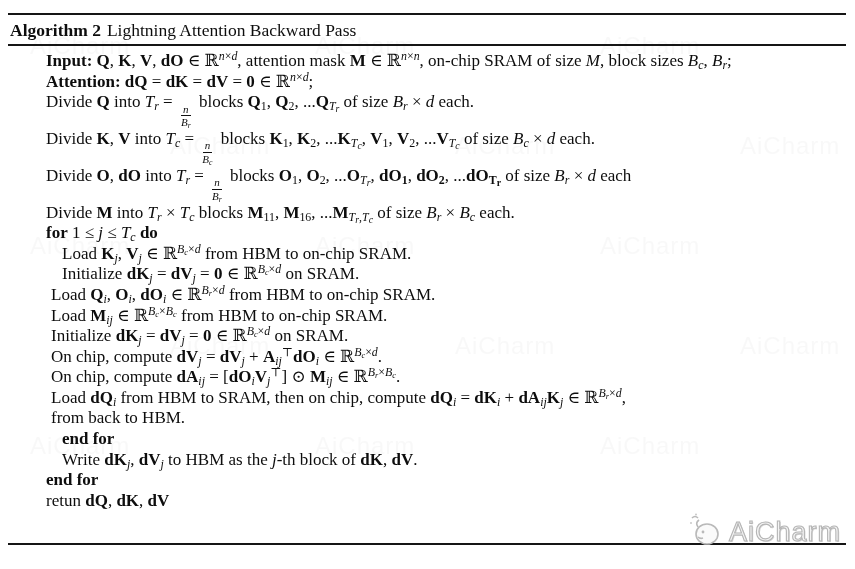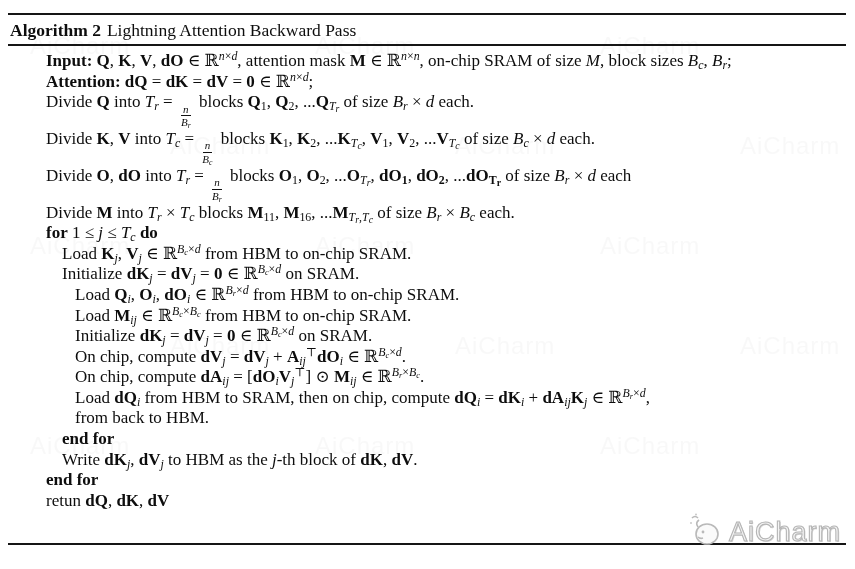--- a/index.html
+++ b/index.html
@@ -8,21 +8,21 @@
   .rule{position:absolute;left:8px;right:9px;background:#151515;}
   #rule-top{top:13px;height:2.4px;}
   #rule-mid{top:44px;height:1.6px;}
   #rule-bottom{top:543px;height:2.2px;}
   #algo-title{position:absolute;left:10px;top:19px;font-size:17.5px;line-height:22px;white-space:nowrap;}
   #algo-title .tb{font-weight:bold;margin-right:6px;}
   #algo-body{position:absolute;left:30px;top:51px;right:4px;}
   .line{font-size:17px;line-height:20.6px;white-space:nowrap;}
   .ind0{margin-left:16px;}
   .ind1{margin-left:32px;}
-  .ind2{margin-left:45px;}
+  .ind2{margin-left:21px;}
   b{font-weight:bold;}
   sub{font-size:70%;vertical-align:-0.25em;line-height:0;}
   sup{font-size:70%;vertical-align:0.5em;line-height:0;}
   sub sub{font-size:82%;vertical-align:-0.18em;}
   sub i, sup i{letter-spacing:0;}
   .frac{display:inline-flex;flex-direction:column;align-items:center;vertical-align:-0.5em;
         font-size:11px;line-height:1.15;margin:0 2px;}
   .frac>span{padding:0 2px;}
   .frac>span:first-child{border-bottom:1px solid #111;}
   

